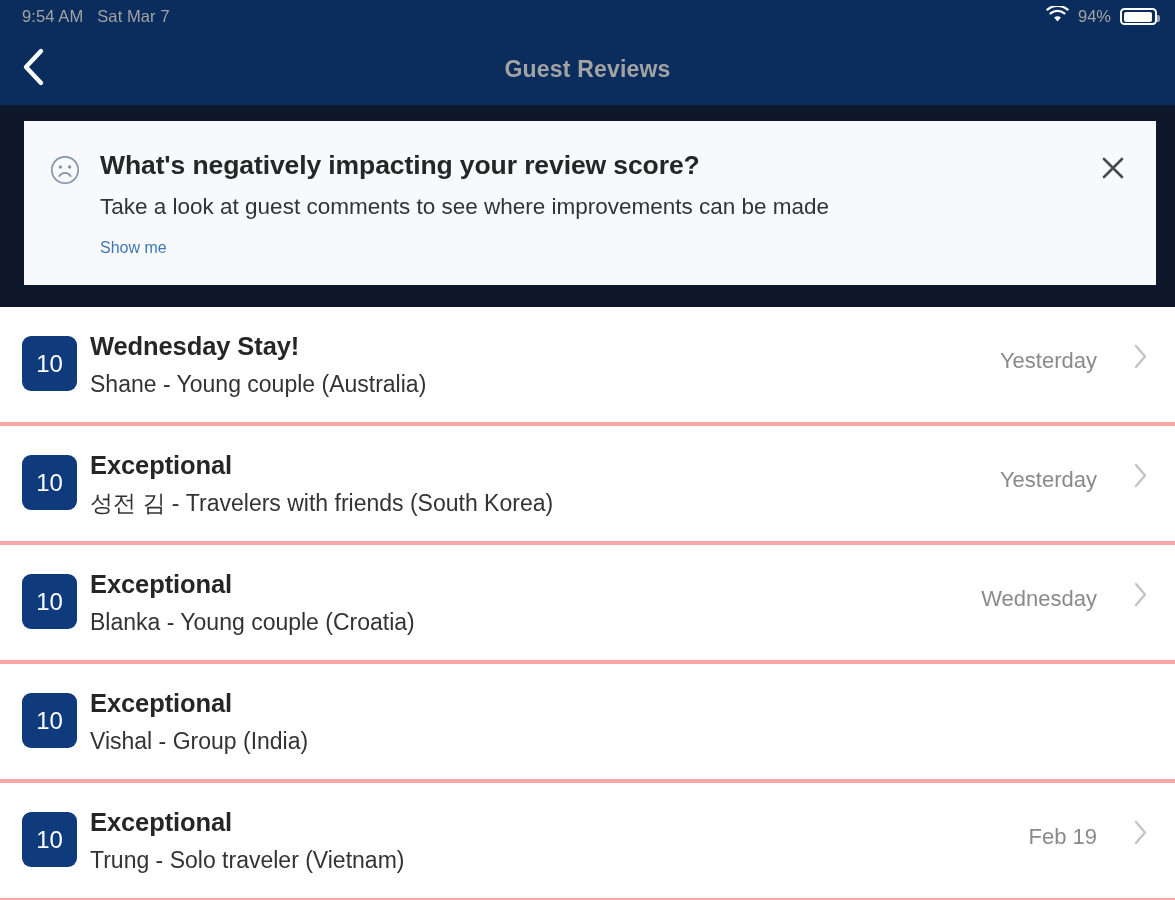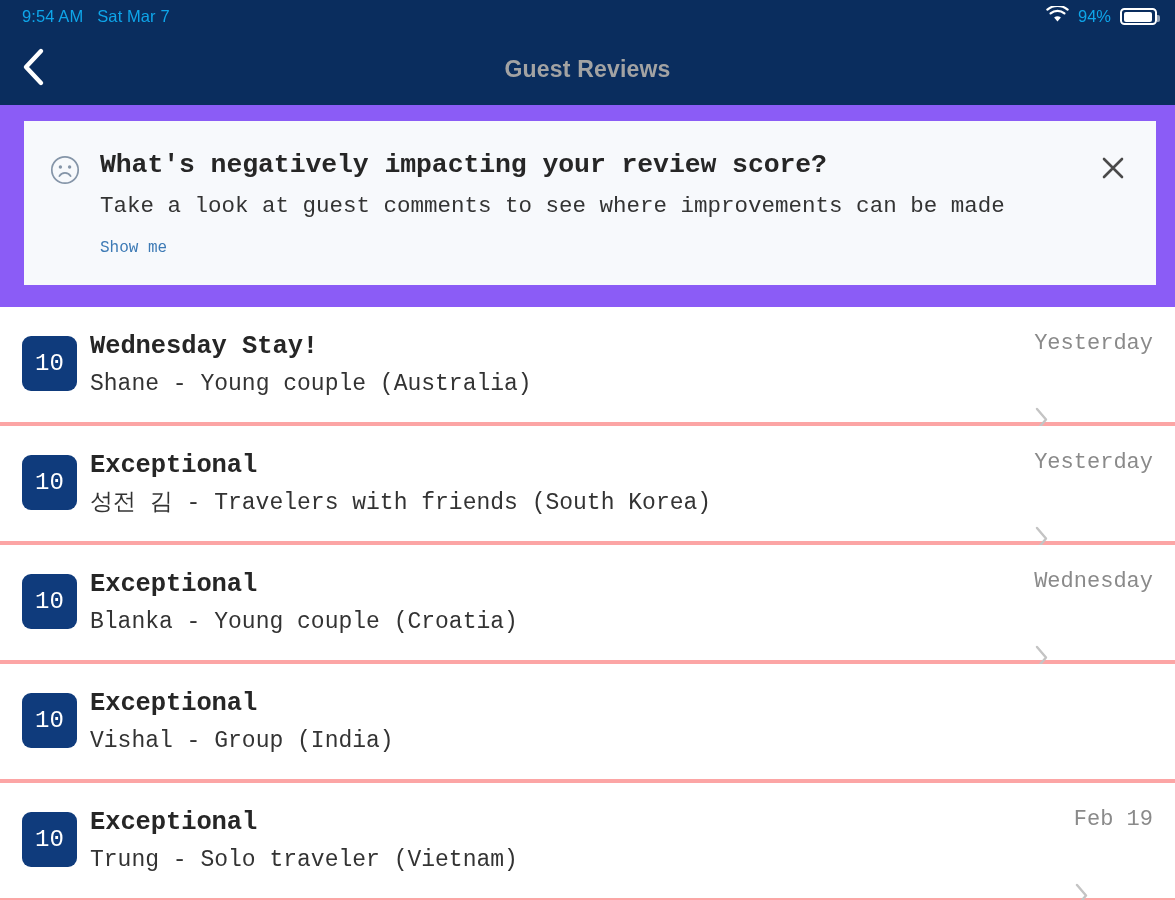--- a/index.html
+++ b/index.html
@@ -12,21 +12,21 @@
     -webkit-font-smoothing: antialiased;
   }
 
   
   .status-bar {
     height: 33px;
     background: #0a2d5e;
     display: flex;
     align-items: center;
     padding: 0 18px 0 22px;
-    color: #0ea5e9;
+    color: #a3a3a3;
   }
   .status-left {
     display: flex;
     align-items: center;
     gap: 14px;
     font-size: 16.5px;
     font-weight: 500;
     letter-spacing: .1px;
   }
   .status-right {
@@ -88,24 +88,23 @@
     text-align: center;
     color: #a3a3a3;
     font-size: 23px;
     font-weight: bold;
     letter-spacing: .2px;
     pointer-events: none;
   }
 
   
   .page {
-    background: #8b5cf6;
+    background: #0f172a;
     height: 795px;
     overflow: hidden;
-    font-family: Liberation Mono, monospace;
   }
 
   
   .banner-wrap { padding: 16px 0 0 0; }
   .banner {
     margin: 0 0 0 24px;
     width: 1132px;
     background: #f7f9fc;
     padding: 28px 26px 26px 26px;
     display: flex;
@@ -199,21 +198,22 @@
     color: #333333;
     margin-top: 6px;
     line-height: 1.3;
     white-space: nowrap;
     overflow: hidden;
     text-overflow: ellipsis;
   }
   .review-right {
     flex: 0 0 auto;
     display: flex;
-    flex-direction: column;
+    flex-direction: row;
+    align-items: flex-end;
     padding-top: 3px;
     margin-left: 14px;
     gap: 36px;
   }
   .review-date {
     font-size: 22px;
     color: #8a8a8a;
     white-space: nowrap;
     line-height: 1.2;
   }

